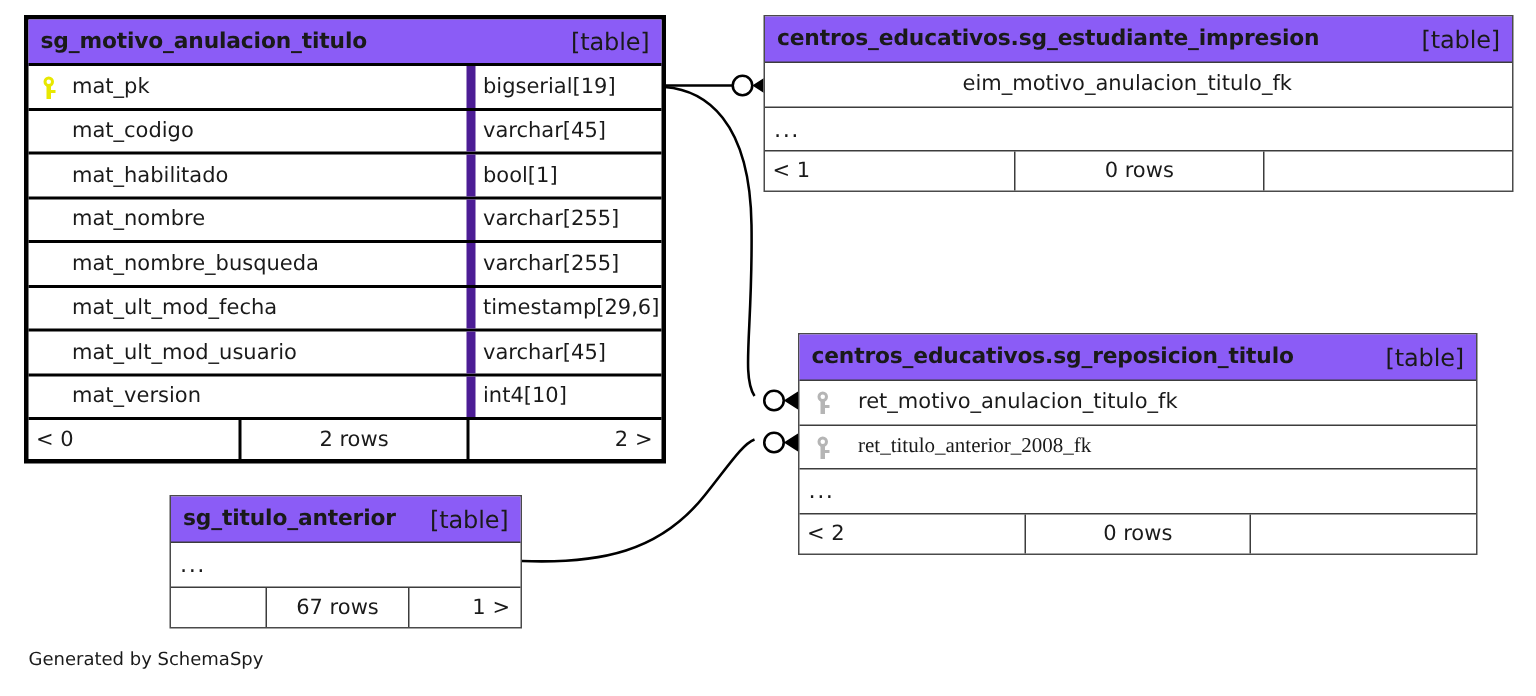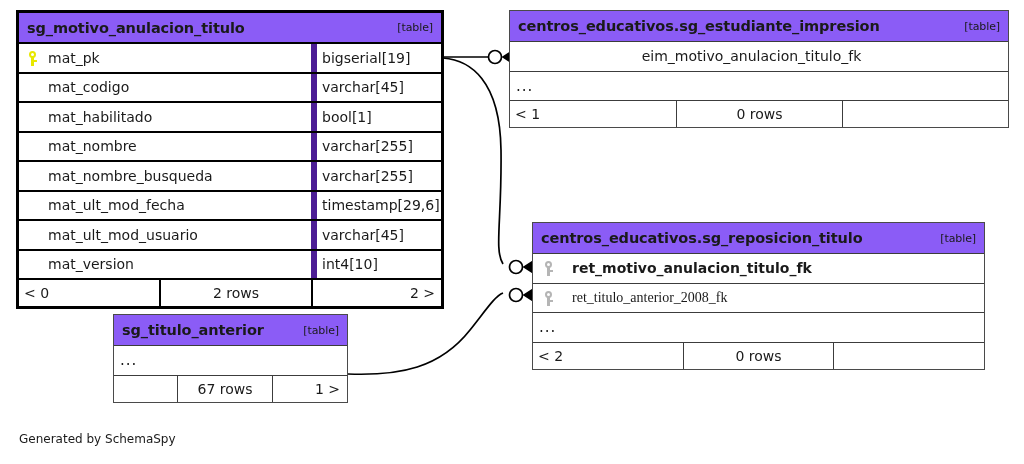--- a/index.html
+++ b/index.html
@@ -50,21 +50,21 @@
     font-weight: bold;
     font-size: 14.5px;
     letter-spacing: -0.1px;
     white-space: nowrap;
   }
   .entity.thick > .ent-header { border-bottom: 2.5px solid #000000; height: 31px; }
   .entity.thin  > .ent-header { border-bottom: 1.5px solid #3c3c3c; height: 31px; }
 
   .ent-header .tag {
     font-weight: normal;
-    font-size: 11px;
+    font-size: 16px;
     color: #1a1a1a;
   }
 
   .row {
     box-sizing: border-box;
     display: flex;
     align-items: center;
     height: 29.5px;
     font-size: 14px;
     white-space: nowrap;
@@ -313,21 +313,21 @@
   </div>
 
   <div class="entity thin" style="left:532px; top:222px; width:453px;">
 
     <div class="ent-header">
       <span>centros_educativos.sg_reposicion_titulo</span>
       <span class="tag">[table]</span>
     </div>
 
     <div class="row">
-      <div class="cell-name" style="width:450px; padding-left:8px;font-weight:bold;">
+      <div class="cell-name" style="width:450px; padding-left:8px;">
         <span class="keyicon fk">
             <i class="head"></i>
             <i class="shaft"></i>
             <i class="tooth"></i>
           </span>
         <span class="lbl" style="margin-left:8px;">ret_motivo_anulacion_titulo_fk</span>
       </div>
     </div>
 
     <div class="row">
@@ -343,21 +343,21 @@
 
     <div class="ellipsis-row">...</div>
 
     <div class="footer last-no-border">
       <div class="f-left" style="width:150px;">&lt; 2</div>
       <div class="f-mid" style="width:150px;">0 rows</div>
       <div class="f-right" style="width:150px;"></div>
     </div>
   </div>
 
-  <div class="entity thin" style="left:113px; top:314px; width:235px;">
+  <div class="entity thin" style="left:113px; top:330px; width:235px;">
 
     <div class="ent-header">
       <span>sg_titulo_anterior</span>
       <span class="tag">[table]</span>
     </div>
 
     <div class="ellipsis-row">...</div>
 
     <div class="footer last-no-border">
       <div class="f-left" style="width:63px;"></div>

